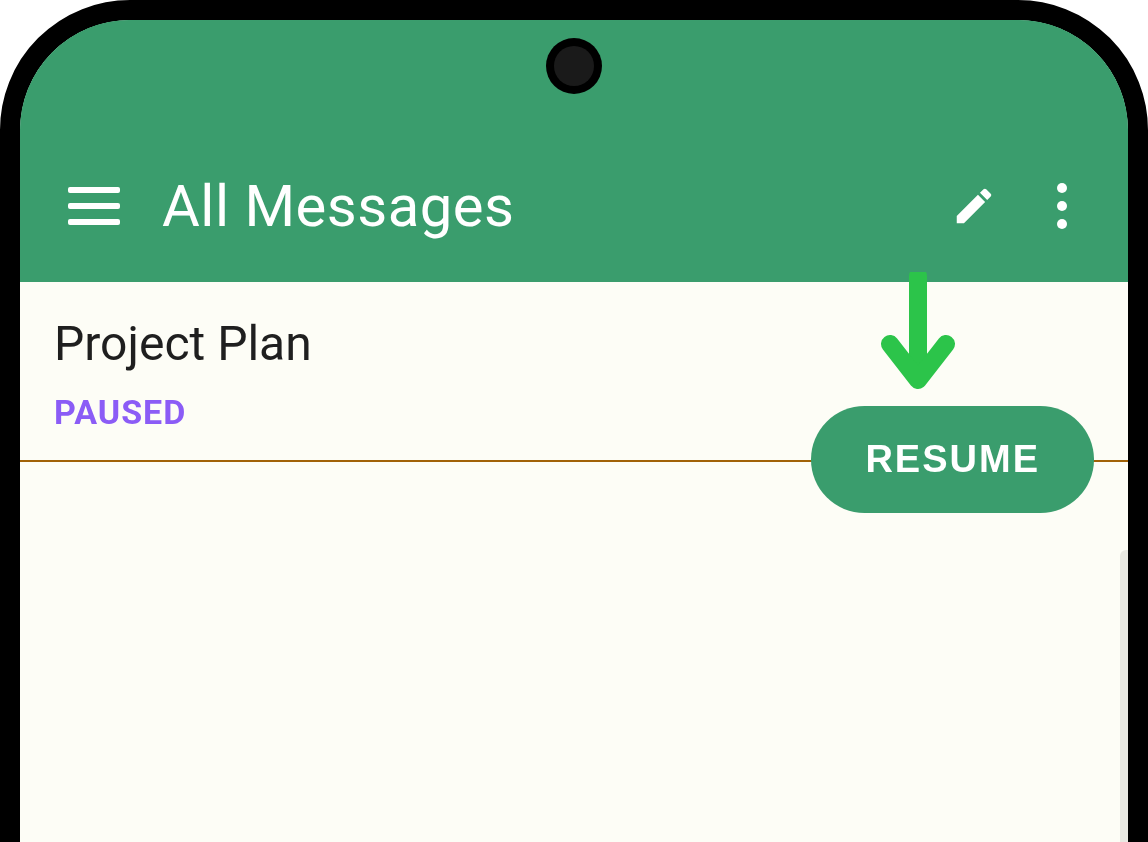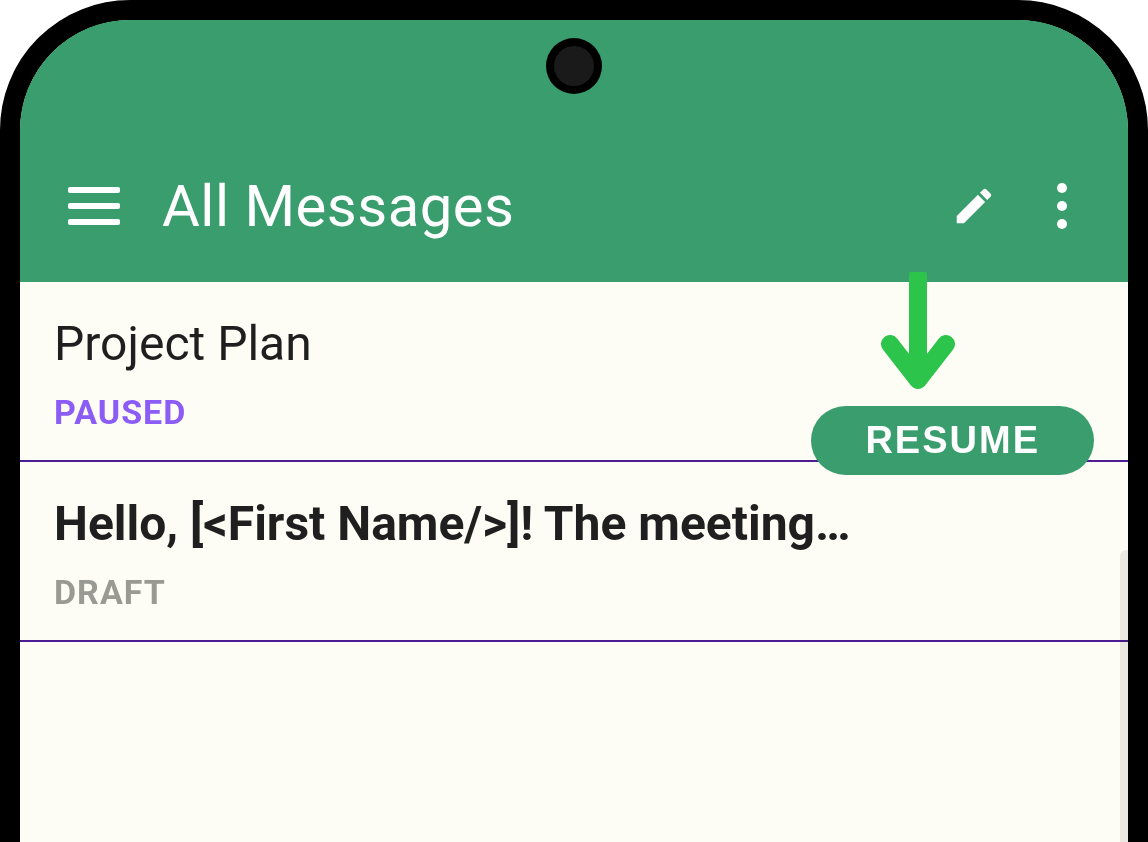--- a/index.html
+++ b/index.html
@@ -136,21 +136,21 @@
     left: 0;
     right: 0;
     top: 262px;
     bottom: 0;
     background: #fdfdf6;
   }
 
   .list-item {
     position: relative;
     padding: 32px 34px 28px 34px;
-    border-bottom: 2px solid #4c1d95;
+    border-bottom: 2px solid #a16207;
   }
   .list-item .row {
     display: flex;
     align-items: flex-start;
   }
   .text-col { flex: 1; min-width: 0; }
   .item-title {
     font-size: 48px;
     font-weight: 400;
     color: #1f1f1f;
@@ -177,21 +177,21 @@
     position: absolute;
     right: 34px;
     top: 124px;
     background: #3a9d6d;
     color: #fff;
     font-size: 38px;
     font-weight: 700;
     letter-spacing: 2px;
     border: none;
     border-radius: 60px;
-    padding: 13px 54px;
+    padding: 32px 54px;
     cursor: pointer;
   }
 
   .arrow-down {
     position: absolute;
     right: 170px;
     top: -10px;
     width: 80px;
     height: 130px;
     z-index: 10;
@@ -249,28 +249,20 @@
         <div class="list-item">
           <div class="row">
             <div class="text-col">
               <div class="item-title">Project Plan</div>
               <div class="status paused">PAUSED</div>
             </div>
           </div>
           <button class="resume-btn">RESUME</button>
         </div>
 
-        <div class="list-item">
-          <div class="row">
-            <div class="text-col">
-              <div class="item-title bold">Hello, [&lt;First Name/&gt;]! The meeting…</div>
-              <div class="status draft">DRAFT</div>
-            </div>
-          </div>
-        </div>
 
       </div>
 
       <div class="scroll-hint"></div>
 
     </div>
   </div>
 </div>
 
 </body></html>

